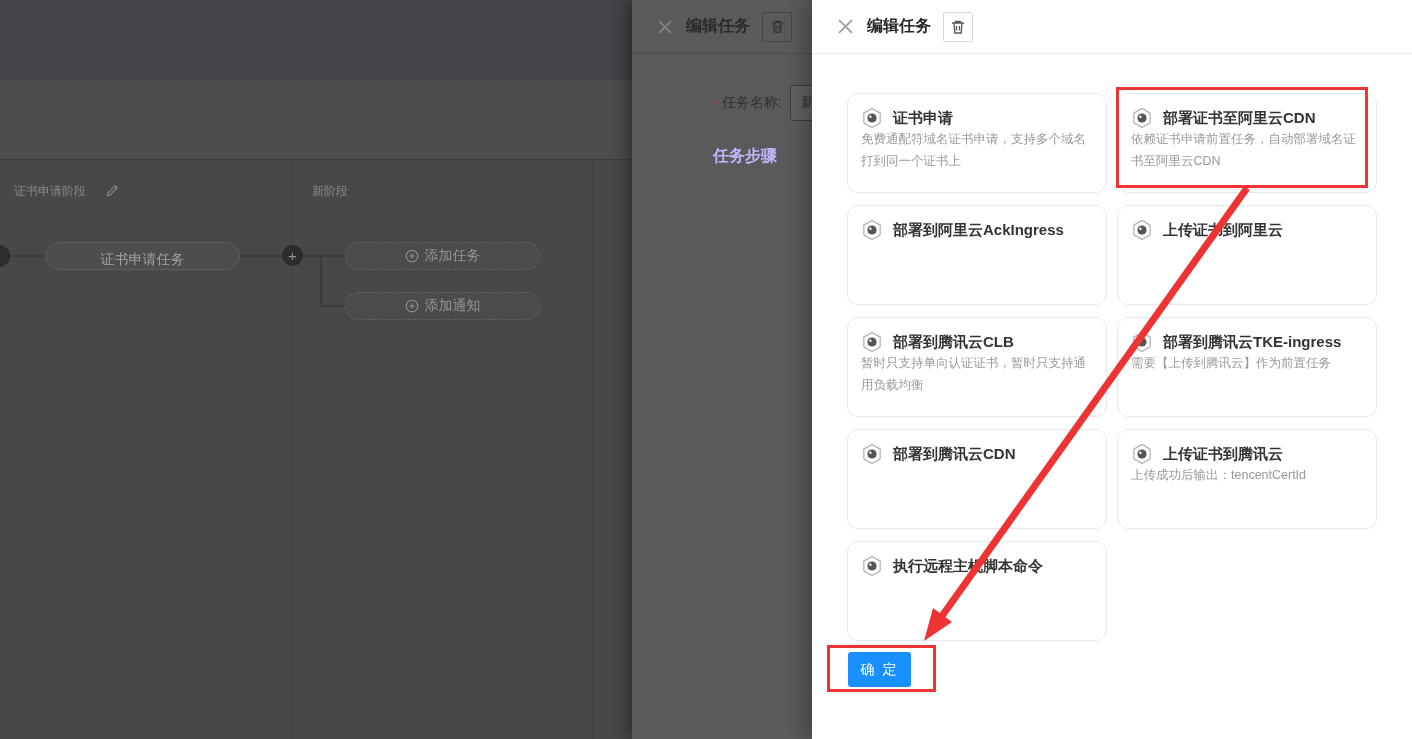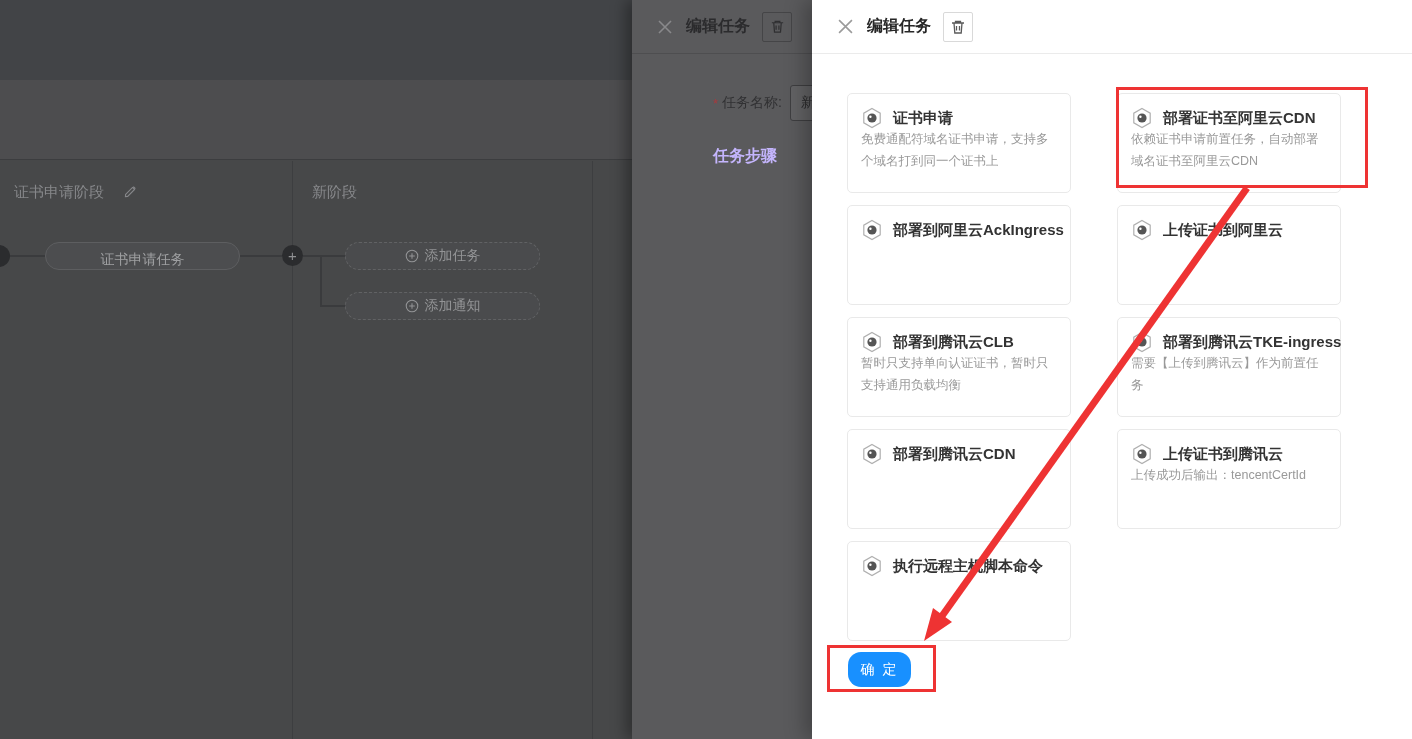--- a/index.html
+++ b/index.html
@@ -6,21 +6,21 @@
   html,body { width:1412px; height:739px; overflow:hidden; }
   body { font-family:"Liberation Sans","DejaVu Sans",sans-serif; position:relative; background:#474849; }
   .stage { position:absolute; inset:0; width:1412px; height:739px; }
 
   
   .left-region { position:absolute; left:0; top:0; width:632px; height:739px; z-index:0; }
   .band1 { position:absolute; left:0; top:0; width:632px; height:80px; background:#424447; }
   .band2 { position:absolute; left:0; top:80px; width:632px; height:80px; background:#4d4d4f; border-bottom:1px solid #3c3d3f; }
   .canvas { position:absolute; left:0; top:161px; width:632px; height:578px; background:#474849; }
   .v-divider { position:absolute; top:0; bottom:0; width:1px; background:#3d3e40; }
-  .stage-label { position:absolute; top:22px; font-size:15px; color:#86878a; display:flex; align-items:center; gap:20px; }
+  .stage-label { position:absolute; top:22px; font-size:12px; color:#86878a; display:flex; align-items:center; gap:20px; }
   .pill { position:absolute; height:28px; border-radius:14px; display:flex; align-items:center; justify-content:center; font-size:14px; }
   .pill-solid { background:#4c4d4f; border:1px solid #5d5e60; color:#9fa0a2;align-items:flex-end; }
   .pill-dashed { background:#4a4b4d; border:1px dashed #616264; color:#939496; gap:6px; }
   .conn { position:absolute; background:#3a3b3d; }
   .node { position:absolute; border-radius:50%; background:#2b2c2e; color:#8f9092; display:flex; align-items:center; justify-content:center; font-size:15px; line-height:1; }
 
   
   .drawer-mid { position:absolute; left:632px; top:0; width:180px; height:739px; background:#5a5a5c; z-index:1; box-shadow:-6px 0 14px rgba(0,0,0,0.35); }
   .drawer-mid .hdr { position:relative; height:54px; display:flex; align-items:center; padding-left:26px; border-bottom:1px solid #4e4e50; }
   .drawer-mid .hdr-title { font-size:16px; font-weight:700; color:#2b2b2d; margin-left:14px; }
@@ -32,26 +32,26 @@
   .drawer-mid .fld-input { margin-left:8px; width:56px; height:36px; background:#626264; border:1px solid #3e3e40; border-radius:3px; color:#2b2b2d; font-size:14px; padding-left:10px; font-family:inherit; }
   .drawer-mid .steps-h { position:absolute; top:146px; left:81px; font-size:16px; font-weight:700; color:#c4b5fd; }
 
   
   .drawer-right { position:absolute; left:812px; top:0; width:600px; height:739px; background:#ffffff; z-index:2; box-shadow:-8px 0 18px rgba(0,0,0,0.25); }
   .drawer-right .hdr { height:54px; display:flex; align-items:center; padding-left:26px; border-bottom:1px solid #ebebeb; }
   .drawer-right .hdr-title { font-size:16px; font-weight:700; color:#262626; margin-left:14px; }
   .drawer-right .x-icon { color:#9b9b9b; display:flex; cursor:pointer; }
   .drawer-right .trash-btn { margin-left:12px; width:30px; height:30px; border:1px solid #d9d9d9; border-radius:2px; background:#fff; display:flex; align-items:center; justify-content:center; color:#595959; cursor:pointer; }
   .cards { position:absolute; left:35px; top:93px; display:grid; grid-template-columns:260px 260px; column-gap:10px; row-gap:12px; }
-  .card { width:224px; height:100px; background:#fff; border:1px solid #e9e9e9; border-radius:5px; padding:13px 13px 0 13px; cursor:pointer; }
+  .card { width:260px; height:100px; background:#fff; border:1px solid #e9e9e9; border-radius:11px; padding:13px 13px 0 13px; cursor:pointer; }
   .card-title-row { display:flex; align-items:center; gap:10px; }
   .card-title { font-size:15px; font-weight:700; color:#333333; white-space:nowrap; }
   .card-desc { margin-top:0; font-size:12.5px; color:#999999; line-height:1.75; }
   .hex-icon { flex:0 0 auto; display:flex; }
-  .confirm-btn { position:absolute; left:36px; top:652px; width:63px; height:35px; background:#1890ff; color:#ffffff; border:none; border-radius:13px; font-size:14px; font-family:inherit; cursor:pointer; letter-spacing:2px; }
+  .confirm-btn { position:absolute; left:36px; top:652px; width:63px; height:35px; background:#1890ff; color:#ffffff; border:none; border-radius:3px; font-size:14px; font-family:inherit; cursor:pointer; letter-spacing:2px; }
 
   
   .anno { position:absolute; border:3px solid #ee3333; z-index:3; pointer-events:none; }
   .anno-card { left:1116px; top:87px; width:252px; height:101px; }
   .anno-btn { left:827px; top:645px; width:109px; height:47px; }
   .anno-arrow { position:absolute; left:0; top:0; width:1412px; height:739px; z-index:3; pointer-events:none; }
 </style>
 </head>
 <body>
 

